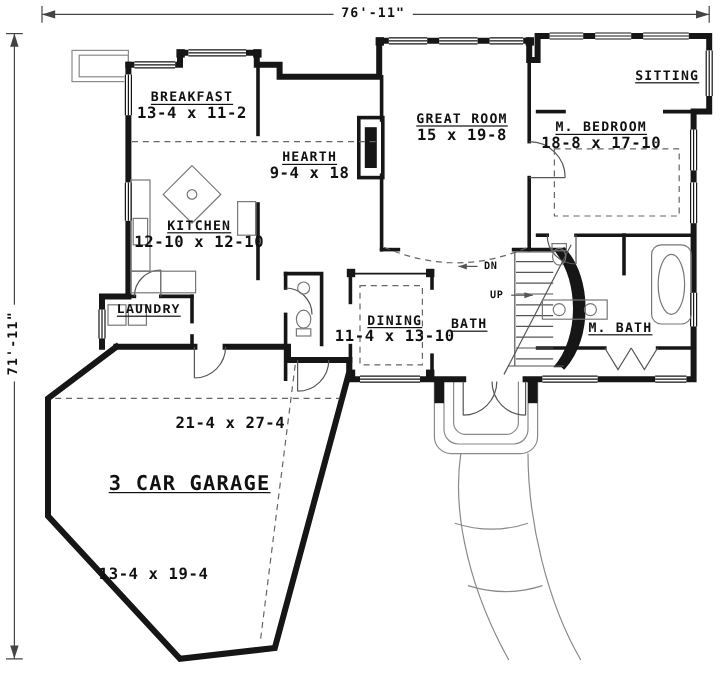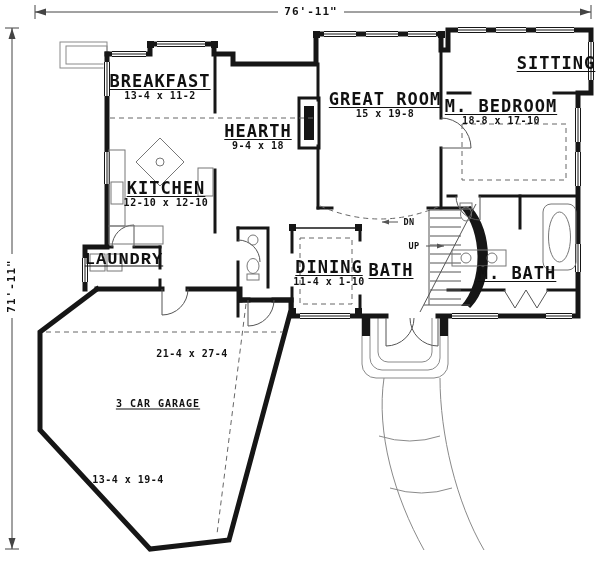--- a/index.html
+++ b/index.html
@@ -7,24 +7,24 @@
     position:relative; width:600px; height:572px; background:#ffffff;
     overflow:hidden; font-family:"DejaVu Sans Mono","Liberation Mono",monospace;
   }
   svg.plan { position:absolute; left:0; top:0; width:600px; height:572px; }
   .lbl {
     position:absolute; transform:translate(-50%,-50%);
     font-family:"DejaVu Sans Mono","Liberation Mono",monospace;
     font-weight:bold; color:#111; white-space:nowrap; letter-spacing:1px;
     z-index:3;
   }
-  .room { font-size:17px; text-decoration:underline; text-underline-offset:2px;text-align:right; }
-  .size { font-size:10px; letter-spacing:0.5px; }
+  .room { font-size:11px; text-decoration:underline; text-underline-offset:2px;text-align:right; }
+  .size { font-size:13px; letter-spacing:0.5px; }
   .tiny { font-size:8.5px; letter-spacing:0.5px; }
-  .garage-main { font-size:10px; text-decoration:underline; text-underline-offset:2px; }
+  .garage-main { font-size:17px; text-decoration:underline; text-underline-offset:2px; }
   .dim  { font-size:11px; background:#fff; padding:0 4px; }
   .dim-left { transform:translate(-50%,-50%) rotate(-90deg); }
 </style>
 </head>
 <body>
 
 <div class="canvas">
 
   <svg class="plan" viewBox="0 0 600 572" xmlns="http://www.w3.org/2000/svg">
 
@@ -236,21 +236,21 @@
   <div class="lbl size" style="left:166px; top:202px;">12-10 x 12-10</div>
 
   <div class="lbl tiny" style="left:409px; top:222px;">DN</div>
   <div class="lbl tiny" style="left:414px; top:246px;text-align:center;">UP</div>
 
   <div class="lbl room" style="left:517px; top:229px;margin-top:44px;">M. BATH</div>
 
   <div class="lbl room" style="left:124px; top:259px;font-family:Liberation Mono, monospace;">LAUNDRY</div>
 
   <div class="lbl room" style="left:329px; top:267px;">DINING</div>
-  <div class="lbl size" style="left:329px; top:281px;">11-4 x 1-10</div>
+  <div class="lbl size" style="left:329px; top:281px;">11-4 x 13-10</div>
 
   <div class="lbl room" style="left:391px; top:270px;">BATH</div>
 
   <div class="lbl size" style="left:168px; top:353px;margin-left:24px;">21-4 x 27-4</div>
   <div class="lbl garage-main" style="left:158px; top:403px;">3 CAR GARAGE</div>
   <div class="lbl size" style="left:128px; top:479px;">13-4 x 19-4</div>
 
 </div>
 
 </body></html>

